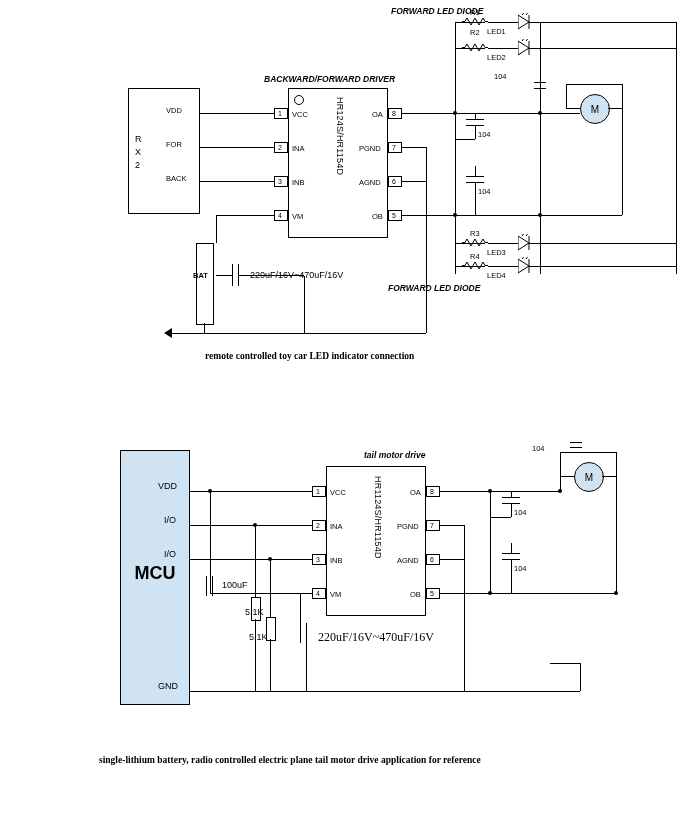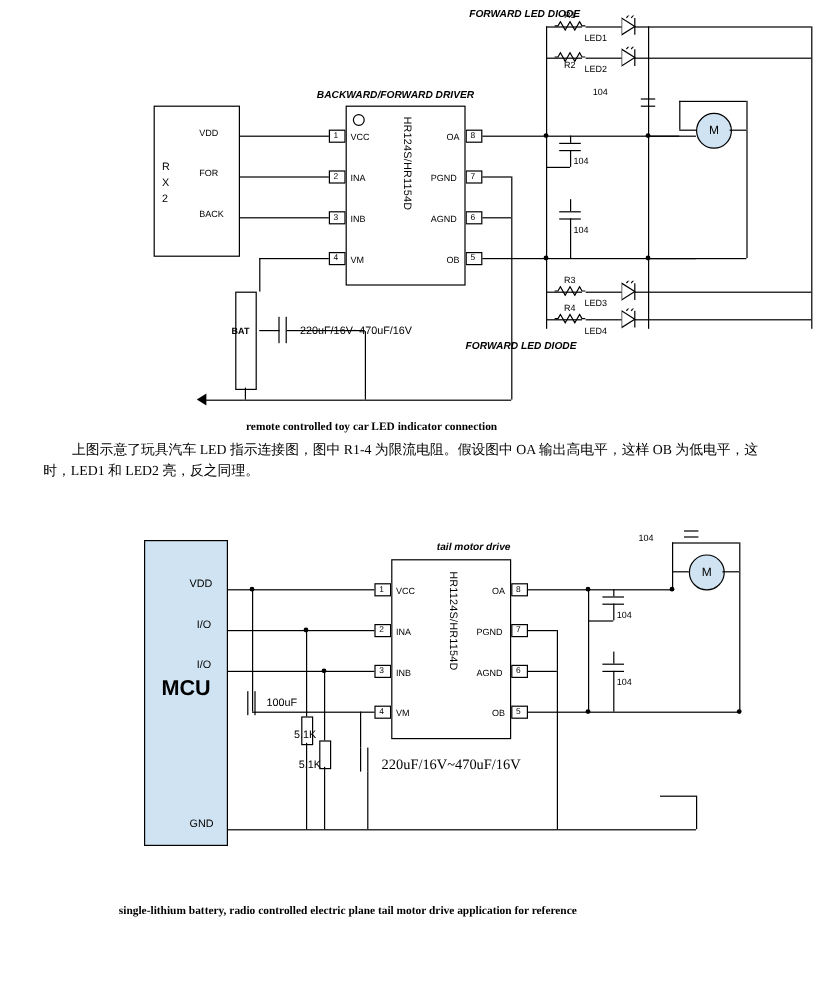--- a/index.html
+++ b/index.html
@@ -199,21 +199,21 @@
   </div>
   <div class="lbl" style="left:487px;top:27px;">LED1</div>
   <div class="wire h" style="left:529px;top:22px;width:147px;"></div>
 
   <div class="wire h" style="left:455px;top:48px;width:30px;"></div>
   <div class="res" style="left:462px;top:43px;">
     <svg width="26" height="9">
           <polyline points="0,4.5 3,4.5 5,1 9,8 13,1 17,8 21,1 23,4.5 26,4.5" fill="none" stroke="#000" stroke-width="1"></polyline>
         </svg>
   </div>
-  <div class="lbl" style="left:470px;top:50px;">R2</div>
+  <div class="lbl" style="left:470px;top:28px;">R2</div>
   <div class="wire h" style="left:488px;top:48px;width:30px;"></div>
   <div class="led" style="left:518px;top:39px;">
     <svg width="18" height="18">
       <polygon points="0,2 0,16 11,9" fill="none" stroke="#000" stroke-width="1"></polygon>
       <line x1="11" y1="2" x2="11" y2="16" stroke="#000" stroke-width="1"></line>
       <line x1="4" y1="2" x2="8" y2="-3" stroke="#000" stroke-width="1"></line>
       <line x1="8" y1="2" x2="12" y2="-3" stroke="#000" stroke-width="1"></line>
     </svg>
   </div>
   <div class="lbl" style="left:487px;top:53px;">LED2</div>
@@ -258,21 +258,20 @@
   <div class="wire h" style="left:529px;top:266px;width:147px;"></div>
 
   <div class="dot" style="left:453px;top:111px;"></div>
   <div class="dot" style="left:453px;top:213px;"></div>
   <div class="dot" style="left:538px;top:111px;"></div>
   <div class="dot" style="left:538px;top:213px;"></div>
 
   <div class="cap-title" style="left:205px;top:351px;">remote controlled toy car LED indicator connection</div>
 </div>
 
-<div class="para" style="left:36px;top:366px;width:616px;text-indent:24px;">上图示意了玩具汽车 LED 指示连接图，图中 R1-4 为限流电阻。假设图中 OA 输出高电平，这样 OB 为低电平，这时，LED1 和 LED2 亮，反之同理。</div>
 
 <div>
 
   <div class="title-sm" style="left:364px;top:450px;">tail motor drive</div>
 
   <div class="mcu" style="left:120px;top:450px;width:70px;height:255px;">
     <div class="t" style="top:112px;">MCU</div>
   </div>
   <div class="lbl" style="left:158px;top:481px;font-size:9px;">VDD</div>
   <div class="lbl" style="left:164px;top:515px;font-size:9px;">I/O</div>

